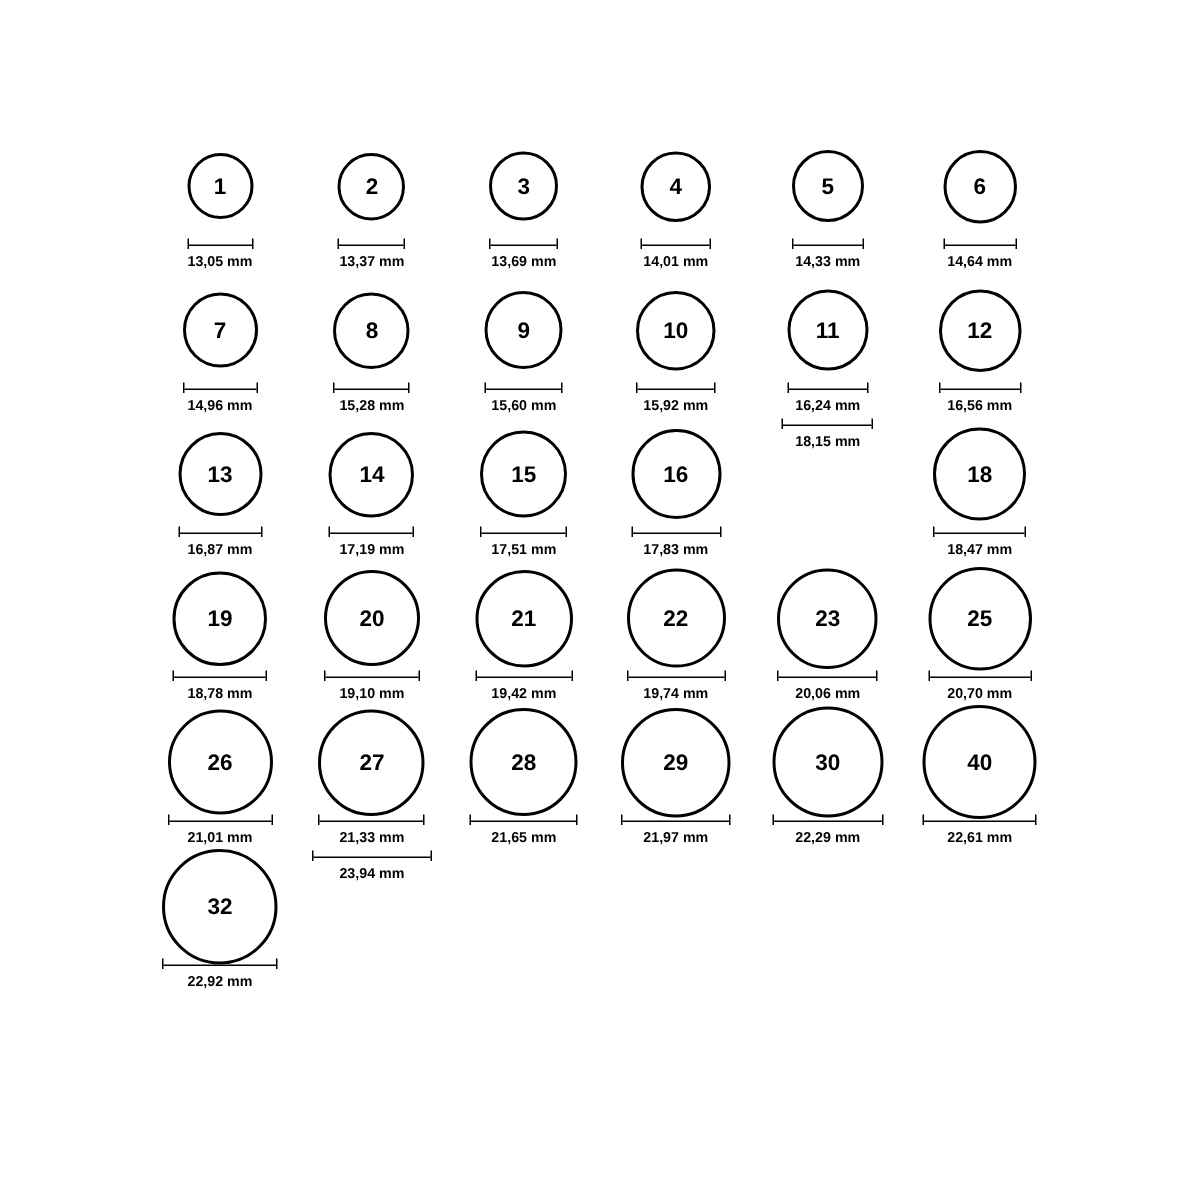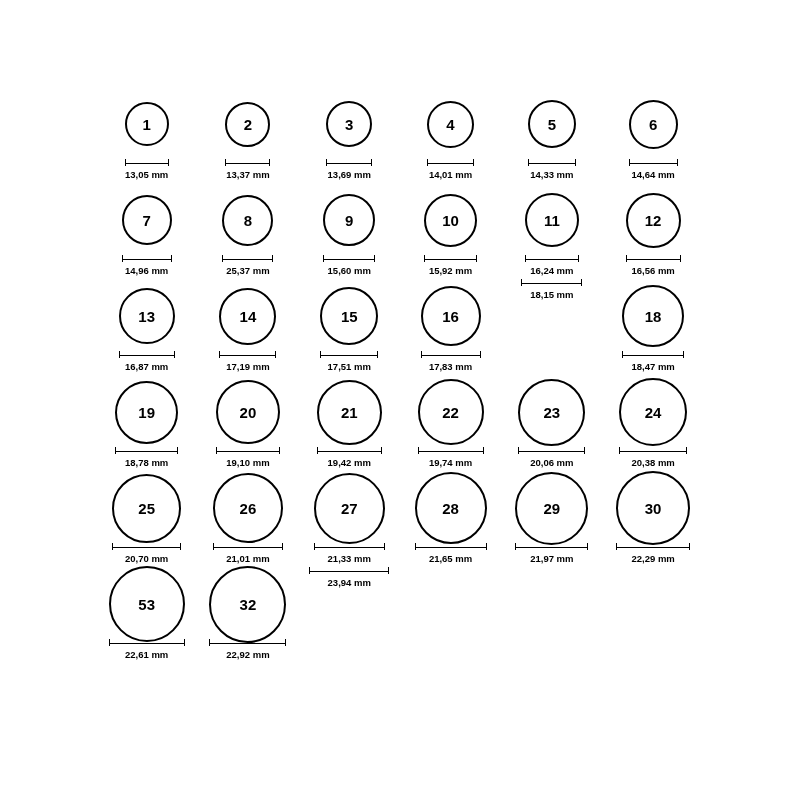--- a/index.html
+++ b/index.html
@@ -176,21 +176,21 @@
       </div>
       <div class="cell">
         <div class="ring-wrap">
           <div class="ring" style="width: 51px; height: 51px;">
             <span class="ring-number">8</span>
           </div>
         </div>
         <div class="measure">
           <div class="bar" style="width: 51px;"></div>
         </div>
-        <div class="mm-label">25,37 mm</div>
+        <div class="mm-label">15,28 mm</div>
       </div>
       <div class="cell">
         <div class="ring-wrap">
           <div class="ring" style="width: 52px; height: 52px;">
             <span class="ring-number">9</span>
           </div>
         </div>
         <div class="measure">
           <div class="bar" style="width: 52px;"></div>
         </div>
@@ -340,31 +340,20 @@
             <span class="ring-number">23</span>
           </div>
         </div>
         <div class="measure">
           <div class="bar" style="width: 67px;"></div>
         </div>
         <div class="mm-label">20,06 mm</div>
       </div>
       <div class="cell">
         <div class="ring-wrap">
-          <div class="ring" style="width: 68px; height: 68px;">
-            <span class="ring-number">24</span>
-          </div>
-        </div>
-        <div class="measure">
-          <div class="bar" style="width: 68px;"></div>
-        </div>
-        <div class="mm-label">20,38 mm</div>
-      </div>
-      <div class="cell">
-        <div class="ring-wrap">
           <div class="ring" style="width: 69px; height: 69px;">
             <span class="ring-number">25</span>
           </div>
         </div>
         <div class="measure">
           <div class="bar" style="width: 69px;"></div>
         </div>
         <div class="mm-label">20,70 mm</div>
       </div>
       <div class="cell">
@@ -418,21 +407,21 @@
           </div>
         </div>
         <div class="measure">
           <div class="bar" style="width: 74px;"></div>
         </div>
         <div class="mm-label">22,29 mm</div>
       </div>
       <div class="cell">
         <div class="ring-wrap">
           <div class="ring" style="width: 76px; height: 76px;">
-            <span class="ring-number">53</span>
+            <span class="ring-number">40</span>
           </div>
         </div>
         <div class="measure">
           <div class="bar" style="width: 76px;"></div>
         </div>
         <div class="mm-label">22,61 mm</div>
       </div>
       <div class="cell">
         <div class="ring-wrap">
           <div class="ring" style="width: 77px; height: 77px;">

